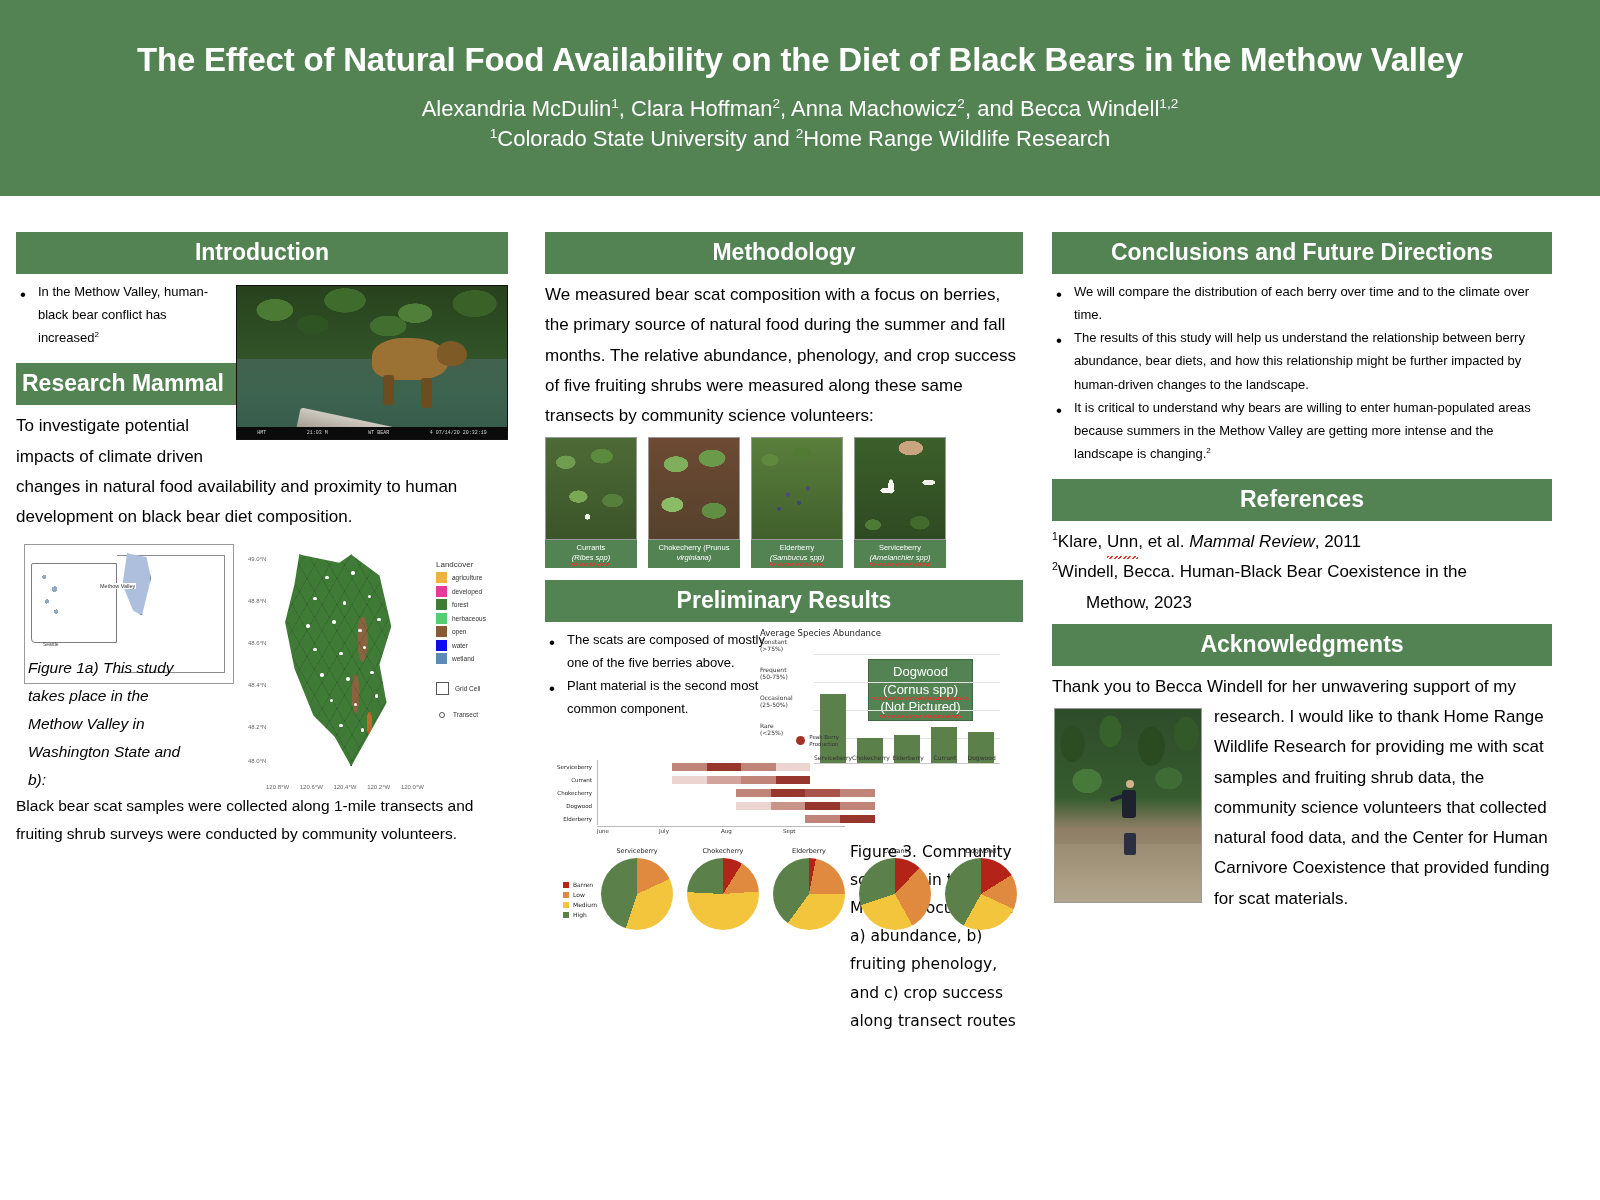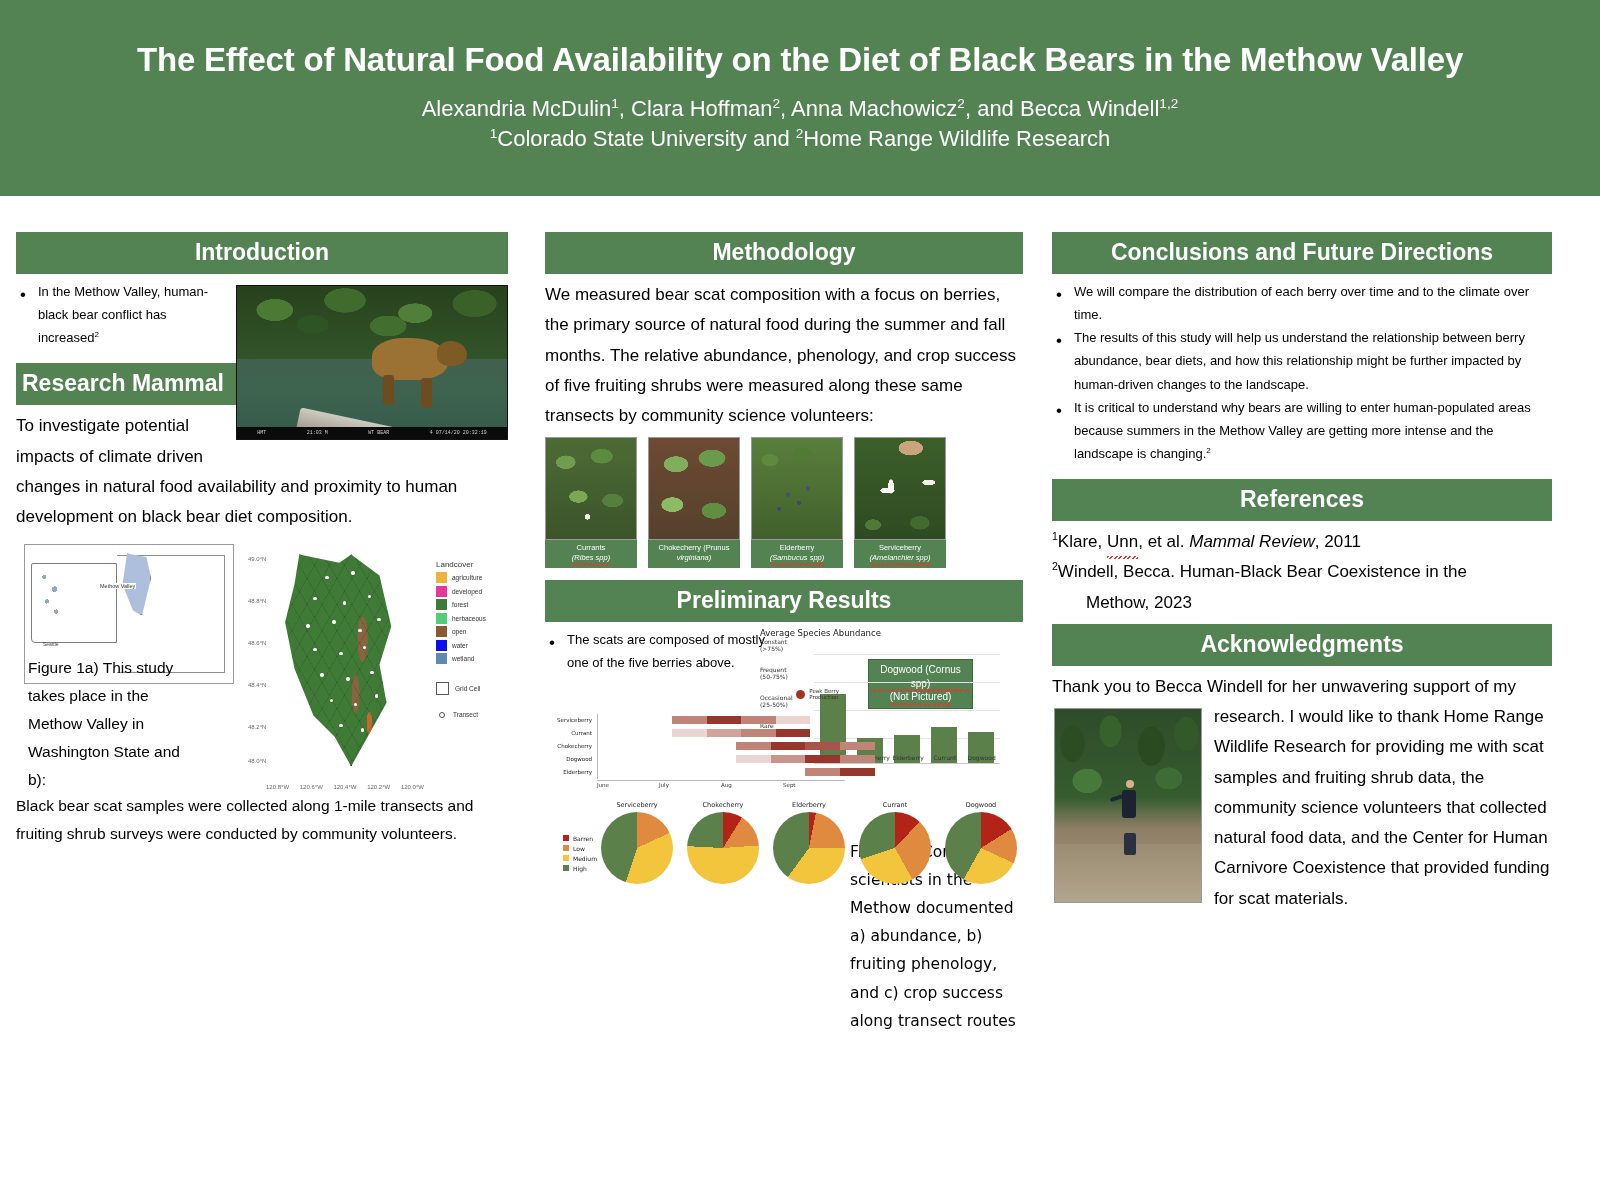--- a/index.html
+++ b/index.html
@@ -165,21 +165,21 @@
     width: 13px; height: 13px; border: 1.2px solid #555; background: #fff; margin-right: 6px;
   }
   .landcover .tr-row { display: flex; align-items: center; margin-top: 16px; }
   .landcover .tr-sw {
     width: 6px; height: 6px; border: 1px solid #555; border-radius: 50%;
     background: #fff; margin: 0 8px 0 3px;
   }
 
   .fig-cap-left {
     position: absolute; left: 12px; top: 118px; width: 160px;
-    font-size: 15.5px; line-height: 1.8;
+    font-size: 15.5px; line-height: 1.8; font-style: italic;
   }
   .fig-cap-left-cont {
     margin-top: 4px; font-size: 15.5px; line-height: 1.8;
   }
 
   
   .berry-strip { display: flex; gap: 11px; margin-top: 6px; }
   .berry-card { width: 92px; }
   .berry-img {
     width: 92px; height: 103px; border: 1px solid #999; position: relative; overflow: hidden;
@@ -221,21 +221,21 @@
       radial-gradient(ellipse 16px 11px at 72% 84%, #416a2c 0 60%, transparent 62%),
       radial-gradient(ellipse 20px 12px at 62% 10%, #caa47e 0 60%, transparent 62%),
       linear-gradient(#3c5f2a, #2e4a22);
   }
   .berry-cap {
     background: #538253; color: #fff; font-size: 7.5px; text-align: center;
     padding: 3px 2px 4px; line-height: 1.35;
   }
   .dogwood-tag {
     position: absolute; left: 323px; top: 222px; width: 105px;
-    background: #538253; color: #fff; font-size: 10px; text-align: center;
+    background: #538253; color: #fff; font-size: 13px; text-align: center;
     padding: 3px 2px 4px; line-height: 1.35; border: 1px solid #3f6840;
   }
   .sq { position: relative; display: inline-block; }
   .sq::after {
     content: ""; position: absolute; left: 0; right: 0; bottom: -2px; height: 3px;
     background: repeating-linear-gradient(135deg, #e03a2f 0 1.6px, transparent 1.6px 3.2px);
   }
 
   
   .bar-fig { position: relative; width: 245px; height: 148px; }
@@ -515,20 +515,21 @@
           </div>
         </div>
       </div>
     </div>
 
     <div class="sec-head" style="margin-top:12px;">Preliminary Results</div>
 
     <div style="position:relative;">
       <ul class="bullets" style="width:225px;">
         <li>The scats are composed of mostly one of the five berries above.</li>
+        <li>Plant material is the second most common component.</li>
       </ul>
 
       <div class="bar-fig" style="position:absolute; left:215px; top:0;">
         <div class="bar-title">Average Species Abundance</div>
         <div class="bar-ylabs">
           <div class="bar-ylab" style="top:-2px;">Constant<br>(&gt;75%)</div>
           <div class="bar-ylab" style="top:26px;">Frequent<br>(50-75%)</div>
           <div class="bar-ylab" style="top:54px;">Occasional<br>(25-50%)</div>
           <div class="bar-ylab" style="top:82px;">Rare<br>(&lt;25%)</div>
         </div>

